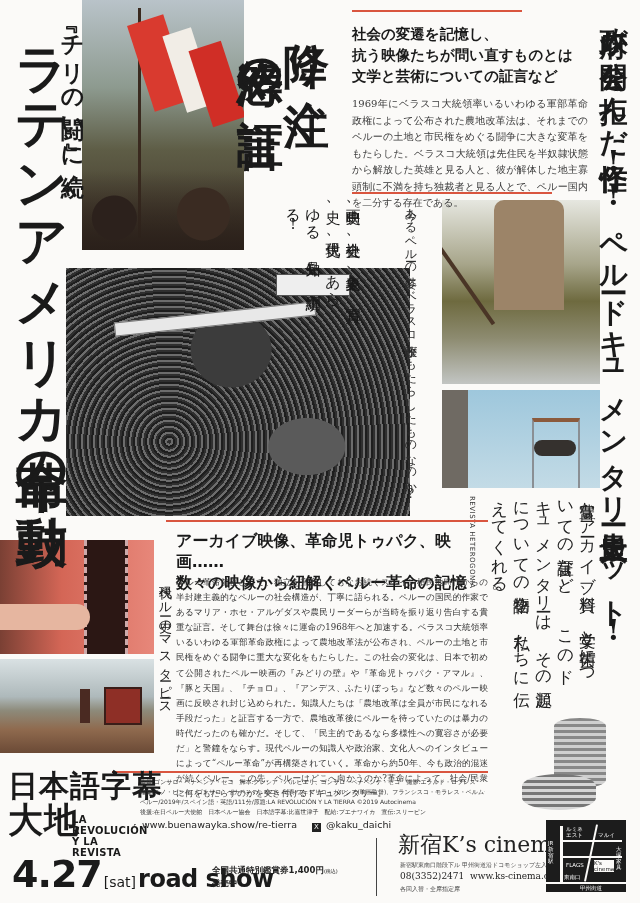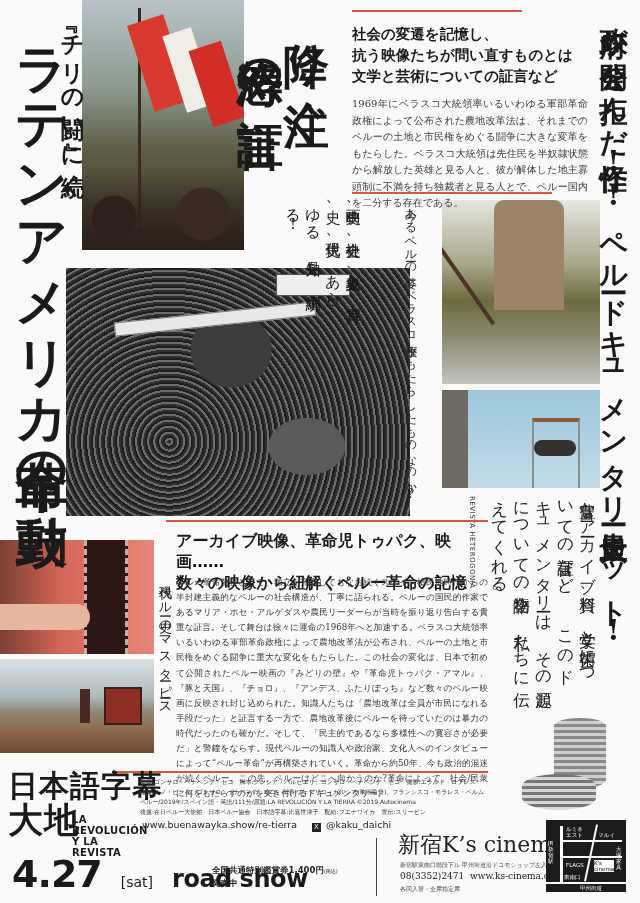--- a/index.html
+++ b/index.html
@@ -92,21 +92,21 @@
   #logo-line2 { position:absolute; left:0; top:34px; font-size: 35px; font-weight: bold; line-height: 32px; white-space:nowrap; letter-spacing:1px; }
   #logo-spanish { position:absolute; left:64px; top:44px; font-family:"DejaVu Sans", sans-serif; font-weight:bold; font-size: 10px; line-height: 11px; white-space: pre-line; letter-spacing: 0.3px; }
 
   #credits { left: 140px; top: 777px; width: 345px; font-family:"DejaVu Sans", sans-serif; font-size: 6px; line-height: 10px; color:#333; white-space: nowrap; }
   #credits div { overflow:hidden; text-overflow: clip; }
   #links { left: 142px; top: 819px; font-family:"DejaVu Sans", sans-serif; font-size: 9.5px; color:#222; white-space: nowrap; }
   #links .x-icon { display:inline-block; width:9px; height:9px; background:#222; color:#fff; font-size:7px; line-height:9px; text-align:center; margin: 0 2px 0 12px; vertical-align: -1px; }
 
   #release { left: 12px; top: 852px; font-family:"DejaVu Sans", sans-serif; white-space: nowrap; color:#1a1a1a; }
   #release .date { font-size: 38px; font-weight: bold; letter-spacing: -1px; margin-top: 44px; }
-  #release .day { font-size: 14px; margin: 0 19px; }
+  #release .day { font-size: 14px; margin: 0 2px; }
   #release .rs { font-size: 24px; font-weight: bold; letter-spacing: -0.5px; }
   #ticket { left: 212px; top: 864px; font-family:"DejaVu Sans", sans-serif; font-size: 8.5px; line-height: 12px; font-weight:bold; color:#222; white-space: pre-line; }
   #ticket .tax { font-size: 5px; font-weight: normal; }
 
   #sep-vert { left: 376px; top: 838px; width: 1px; height: 58px; background: #444; }
   #theater { left: 398px; top: 830px; }
   #theater-name { position:absolute; left:0; top:0; font-size: 22px; white-space: nowrap; color:#222; }
   #theater-addr { position:absolute; left:2px; top:31px; font-size: 6px; white-space: nowrap; color:#444; }
   #theater-contact { position:absolute; left:2px; top:41px; font-size: 9px; white-space: nowrap; color:#222; }
   #theater-note { position:absolute; left:2px; top:55px; font-size: 6px; white-space: nowrap; color:#444; }

